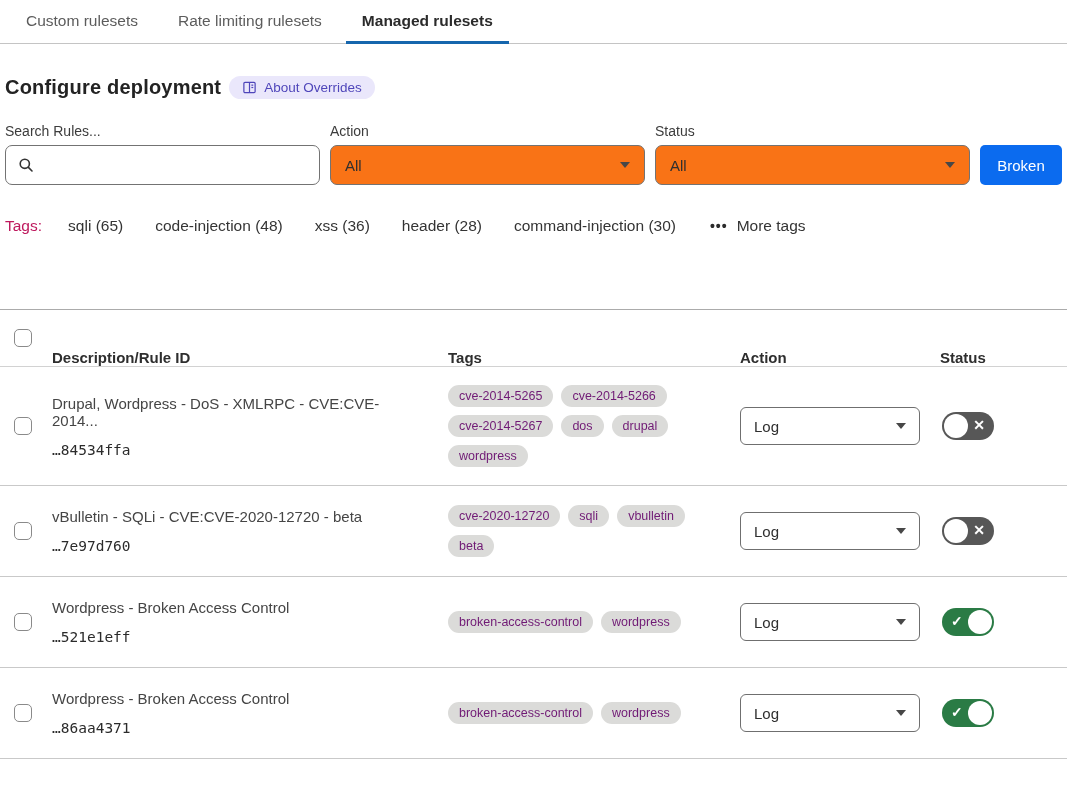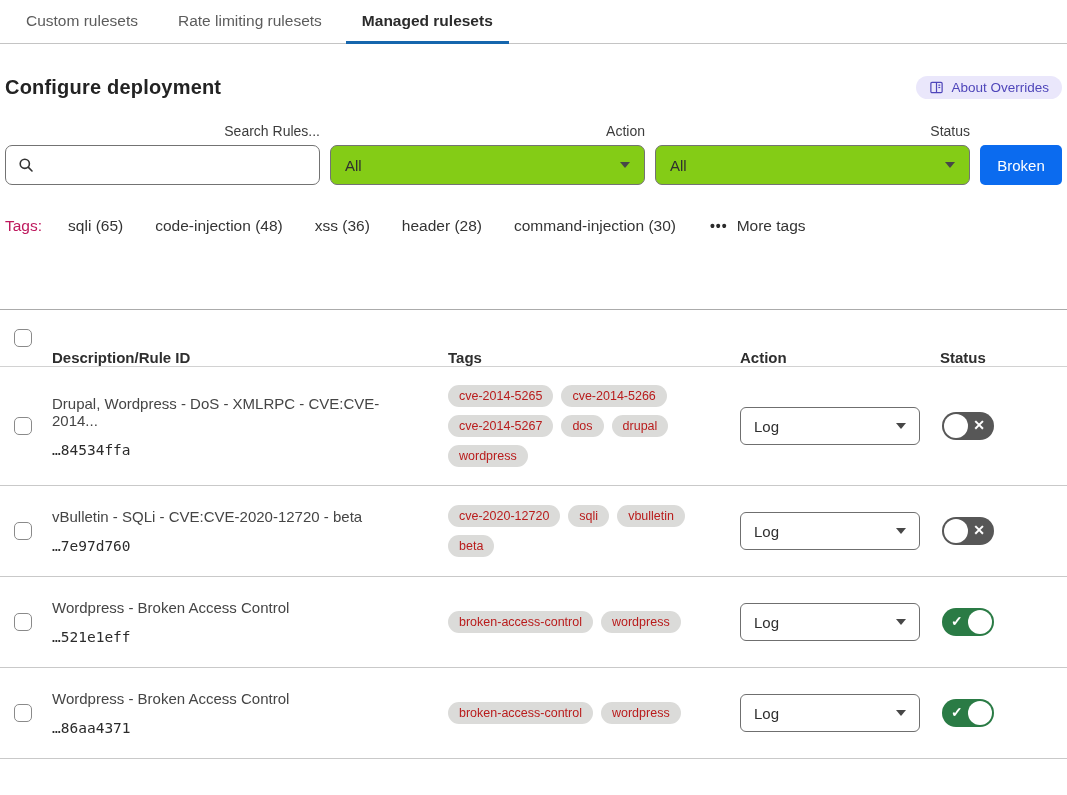--- a/index.html
+++ b/index.html
@@ -7,35 +7,35 @@
     font-family: "Liberation Sans", sans-serif; color: #333; }
 
   
   .tabs { display: flex; gap: 8px; padding-left: 10px; border-bottom: 1px solid #c4c4c4; height: 44px; align-items: stretch; }
   .tab { padding: 16px 16px; display: flex; align-items: center; font-size: 15.5px; color: #5c5c5c;
     border-bottom: 3px solid transparent; cursor: pointer; margin-bottom: -1px; }
   .tab.active { color: #2b2b2b; font-weight: bold; border-bottom-color: #1666ad; }
 
   
   .content { padding: 0 5px; }
-  .heading-row { display: flex; align-items: center; gap: 33px; margin-top: 32px; justify-content: space-between; }
+  .heading-row { display: flex; align-items: center; gap: 8px; margin-top: 32px; }
   .page-title { font-size: 20px; font-weight: bold; color: #232323; letter-spacing: 0.2px; }
   .badge { display: inline-flex; align-items: center; gap: 7px; background: #eae7fb; color: #4f46ba;
     font-size: 13.5px; padding: 4px 13px; border-radius: 13px; cursor: pointer; }
   .badge svg { flex: 0 0 auto; }
 
   
   .filters { display: flex; align-items: flex-end; gap: 10px; margin-top: 24px; }
-  .field { display: flex; flex-direction: column; align-items: flex-end; }
+  .field { display: flex; flex-direction: column; }
   .field-label { font-size: 14px; color: #3c3c3c; margin-bottom: 6px; }
   .search-wrap { position: relative; width: 315px; }
   .search-wrap svg { position: absolute; left: 13px; top: 12px; }
   .text-input { width: 315px; height: 40px; border: 1px solid #737373; border-radius: 7px;
     padding: 0 12px 0 38px; font-size: 15px; font-family: "Liberation Sans", sans-serif; outline: none; }
-  .select { width: 315px; height: 40px; border: 1px solid #737373; border-radius: 7px; background: #84cc16;
+  .select { width: 315px; height: 40px; border: 1px solid #737373; border-radius: 7px; background: #f97316;
     display: flex; align-items: center; justify-content: space-between; padding: 0 14px; font-size: 15px;
     color: #2f2f2f; cursor: pointer; }
   .caret { width: 0; height: 0; border-left: 5px solid transparent; border-right: 5px solid transparent;
     border-top: 6px solid #474747; }
   .search-btn { height: 40px; width: 85px; margin-left: 0; background: #0b6bef; color: #fff; border: none;
     border-radius: 5px; font-size: 15px; font-family: "Liberation Sans", sans-serif; cursor: pointer; }
 
   
   .tags-bar { display: flex; align-items: center; margin-top: 32px; font-size: 15.5px; color: #3a3a3a; }
   .tags-bar-label { margin-right: 26px; color: #be185d; }
@@ -49,21 +49,21 @@
   .t-row { display: grid; grid-template-columns: 52px 396px 292px 200px auto; align-items: center;
     border-bottom: 1px solid #c9c9c9; }
   .t-header { min-height: 50px; border-bottom: 1px solid #d2d2d2; }
   .t-header .col-label { font-size: 15px; font-weight: bold; color: #2e2e2e; margin-top: 39px; }
   .cell-check { padding-left: 14px; }
   .checkbox { width: 18px; height: 18px; border: 1.5px solid #8a8a8a; border-radius: 5px; background: #fff; cursor: pointer; }
   .cell-desc { padding: 22px 24px 22px 0; display: flex; flex-direction: column; gap: 13px; }
   .desc-text { font-size: 15px; color: #454545; }
   .rule-id { font-family: "DejaVu Sans Mono", monospace; font-size: 14.5px; color: #2b2b2b; }
   .cell-tags { display: flex; flex-wrap: wrap; gap: 8px; padding: 18px 16px 18px 0; }
-  .pill { background: #dbdbd9; color: #b91c1c; font-size: 12.5px; padding: 4px 11px; border-radius: 12px; white-space: nowrap; }
+  .pill { background: #dbdbd9; color: #701a75; font-size: 12.5px; padding: 4px 11px; border-radius: 12px; white-space: nowrap; }
   .row-select { width: 180px; height: 38px; border: 1px solid #6f6f6f; border-radius: 6px; background: #fff;
     display: flex; align-items: center; justify-content: space-between; padding: 0 13px; font-size: 15px;
     color: #2f2f2f; cursor: pointer; }
   .cell-status { padding-left: 2px; }
   .toggle { position: relative; width: 52px; height: 28px; border-radius: 14px; cursor: pointer; }
   .toggle .knob { position: absolute; top: 2px; width: 24px; height: 24px; border-radius: 50%; background: #fff; }
   .toggle .glyph { position: absolute; top: 0; height: 28px; line-height: 27px; color: #fff; font-size: 14px;
     font-weight: bold; }
   .toggle.off { background: #575757; }
   .toggle.off .knob { left: 2px; }

